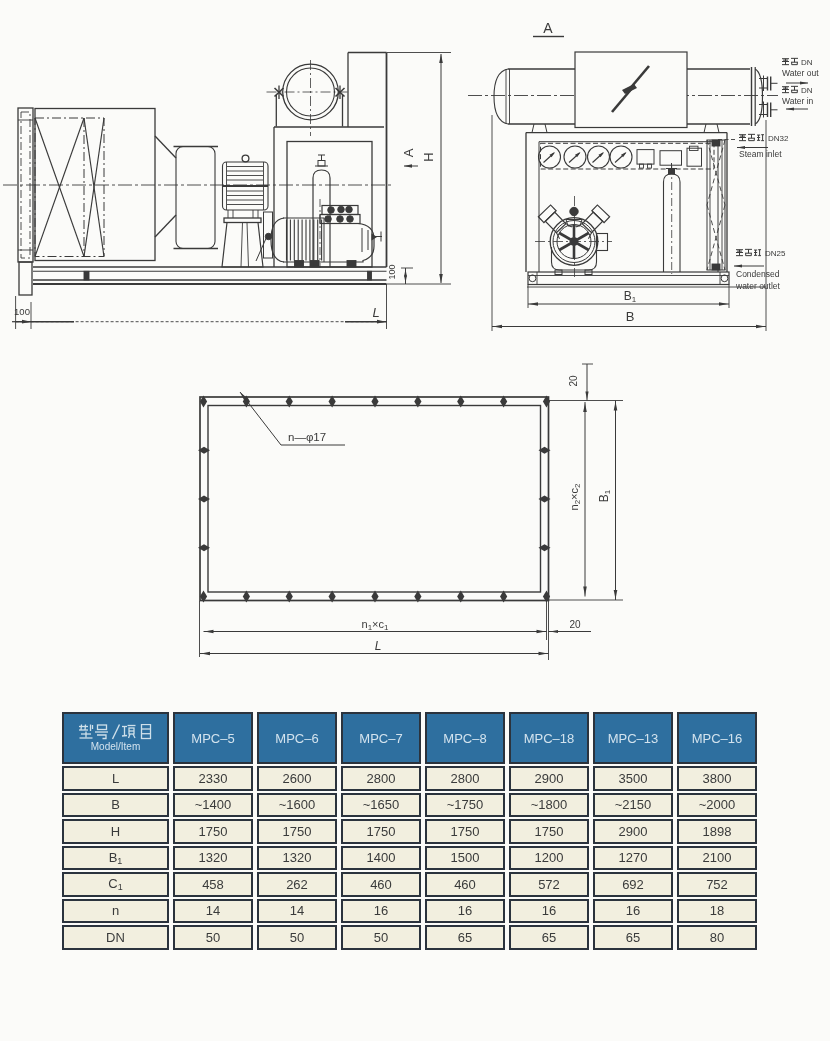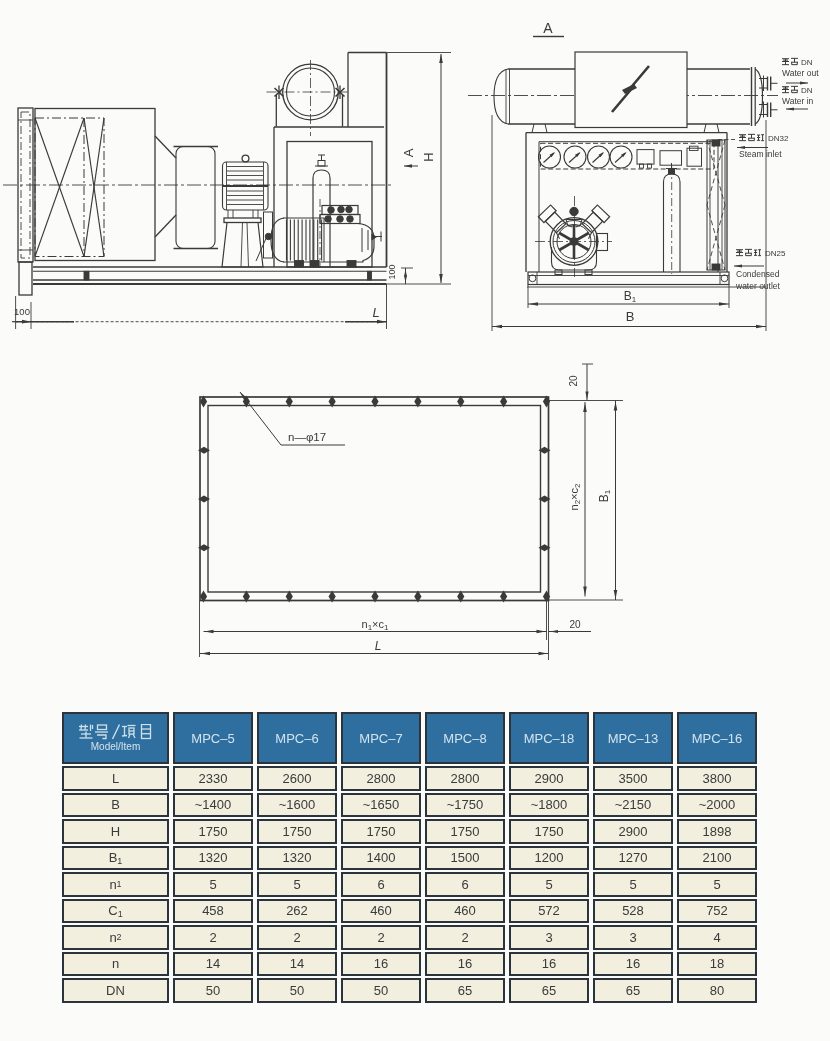--- a/index.html
+++ b/index.html
@@ -556,52 +556,32 @@
           <td class="lab">B<sub class="s">1</sub></td>
           <td class="val">1320</td>
           <td class="val">1320</td>
           <td class="val">1400</td>
           <td class="val">1500</td>
           <td class="val">1200</td>
           <td class="val">1270</td>
           <td class="val">2100</td>
         </tr>
 
-  <tr>
-          <td class="lab">n<sup class="s">1</sup></td>
-          <td class="val">5</td>
-          <td class="val">5</td>
-          <td class="val">6</td>
-          <td class="val">6</td>
-          <td class="val">5</td>
-          <td class="val">5</td>
-          <td class="val">5</td>
-        </tr>
 
   <tr>
           <td class="lab">C<sub class="s">1</sub></td>
           <td class="val">458</td>
           <td class="val">262</td>
           <td class="val">460</td>
           <td class="val">460</td>
           <td class="val">572</td>
-          <td class="val">528</td>
+          <td class="val">692</td>
           <td class="val">752</td>
         </tr>
 
-  <tr>
-          <td class="lab">n<sup class="s">2</sup></td>
-          <td class="val">2</td>
-          <td class="val">2</td>
-          <td class="val">2</td>
-          <td class="val">2</td>
-          <td class="val">3</td>
-          <td class="val">3</td>
-          <td class="val">4</td>
-        </tr>
 
 
   <tr>
           <td class="lab">n</td>
           <td class="val">14</td>
           <td class="val">14</td>
           <td class="val">16</td>
           <td class="val">16</td>
           <td class="val">16</td>
           <td class="val">16</td>

